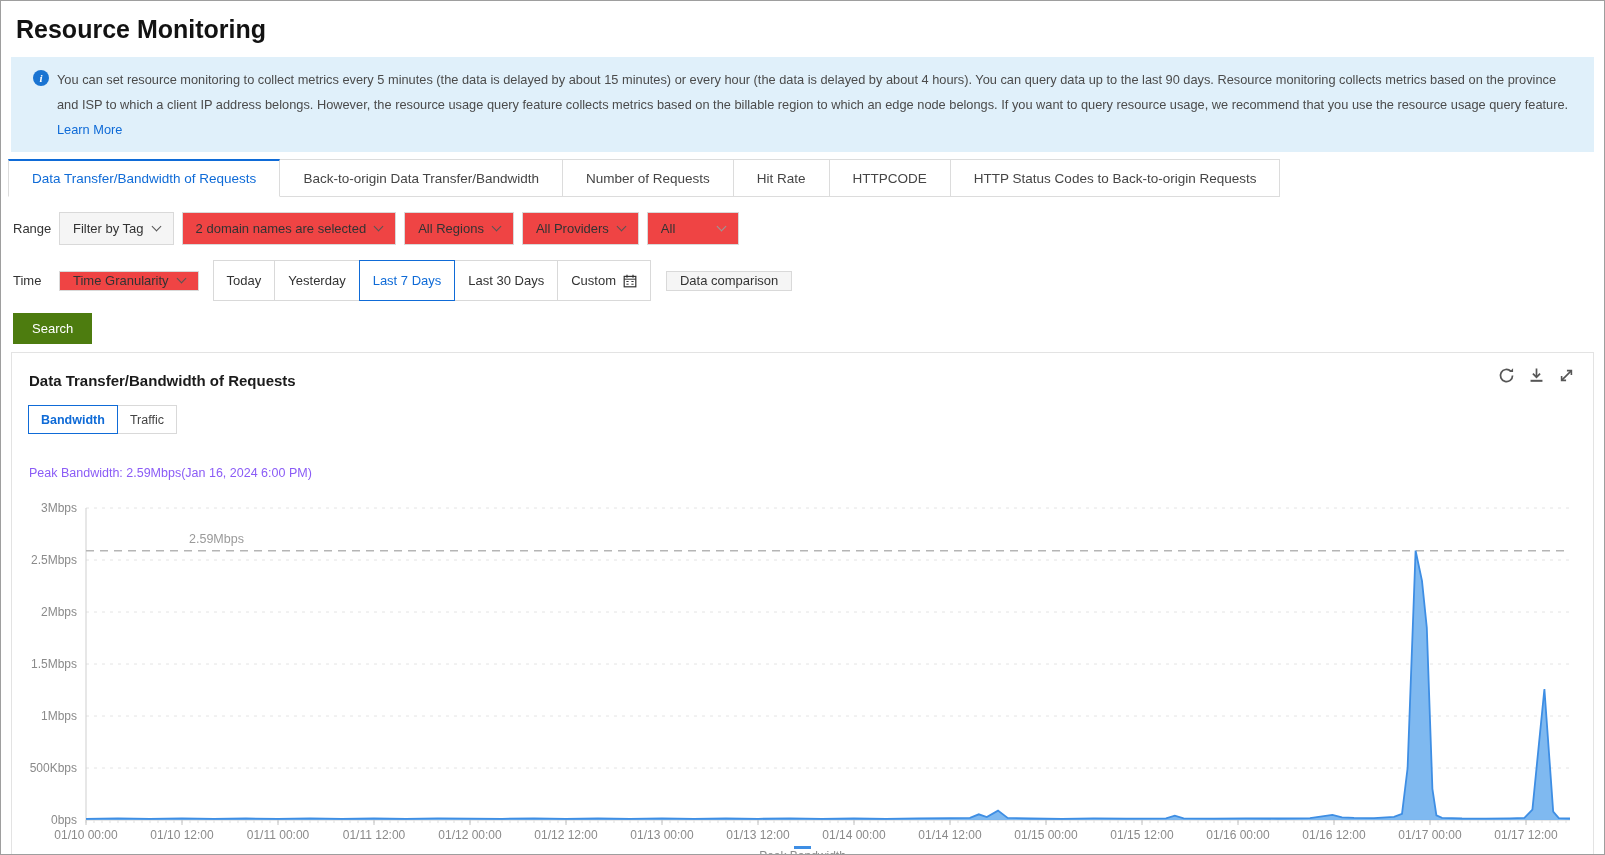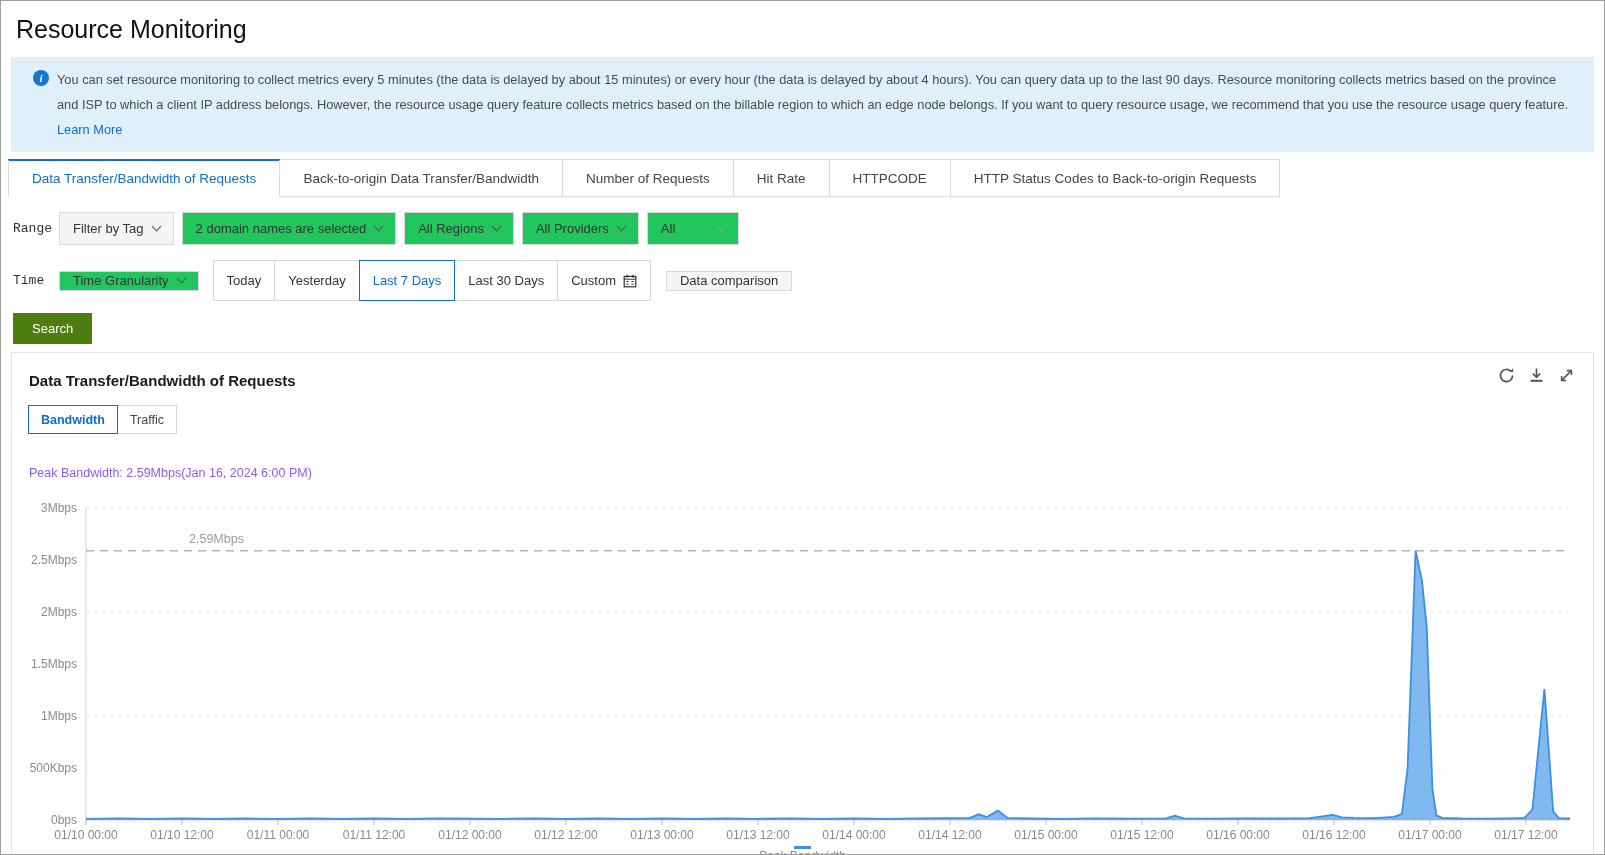--- a/index.html
+++ b/index.html
@@ -1,35 +1,35 @@
 <!DOCTYPE html>
 <html><head>
 <meta charset="utf-8">
 <style>
   * { box-sizing: border-box; margin: 0; padding: 0; }
   body { font-family: "Liberation Sans", "DejaVu Sans", sans-serif; background: #fff; }
   .page { width: 1605px; height: 855px; border: 1px solid #9e9e9e; background: #fff; overflow: hidden; position: relative; }
 
-  .page-title { font-size: 25px; font-weight: 400; color: #121212; margin: 14px 0 0 15px; }
+  .page-title { font-size: 25px; font-weight: 700; color: #121212; margin: 14px 0 0 15px; }
 
   .banner { margin: 13px 10px 0 10px; background: #e0f0fa; padding: 10px 16px 10px 46px; position: relative; min-height: 61px; }
   .info-icon { position: absolute; left: 22px; top: 13px; width: 16px; height: 16px; border-radius: 50%;
     background: #1a74d2; color: #fff; font-size: 11px; font-weight: 700; font-style: italic;
     display: flex; align-items: center; justify-content: center; font-family: "Liberation Serif", serif; }
   .banner-text { font-size: 12.8px; color: #4b4b4b; line-height: 25px; }
   .learn-more { color: #0f6bd7; text-decoration: none; cursor: pointer; }
 
   .tabs { display: flex; margin: 7px 10px 0 8px; }
   .tab { height: 38px; border: 1px solid #dcdcdc; margin-left: -1px; background: #fff; color: #454545;
     font-size: 13.5px; display: flex; align-items: center; padding: 0 23px; cursor: pointer; white-space: nowrap; }
   .tab.active { border-top: 2px solid #0f6bd7; border-bottom-color: #fff; color: #0f6bd7; position: relative; z-index: 2; }
 
   .filter-row { display: flex; align-items: center; margin: 15px 0 0 12px; }
-  .flabel { width: 46px; font-size: 13px; color: #333; flex: 0 0 46px; font-family: Liberation Mono, monospace; }
-  .ctrl { height: 33px; border: 1px solid #d9d9d9; background: #22c55e; display: inline-flex; align-items: center;
+  .flabel { width: 46px; font-size: 13px; color: #333; flex: 0 0 46px; }
+  .ctrl { height: 33px; border: 1px solid #d9d9d9; background: #ef4444; display: inline-flex; align-items: center;
     gap: 9px; padding: 0 13px; font-size: 13px; color: #333; margin-right: 8px; cursor: pointer; white-space: nowrap; }
   .ctrl.gray { background: #f5f5f5; }
   .ctrl.wide { width: 92px; justify-content: space-between; }
   .chev { width: 7px; height: 7px; border-right: 1.5px solid #555; border-bottom: 1.5px solid #555;
     transform: rotate(45deg); margin-top: -4px; flex: 0 0 7px; }
   .ctrl.wide .chev { border-color: #9a9a9a; }
 
   .time-row .ctrl { height: 20px; }
   .seg-group { display: flex; margin-left: 7px; }
   .seg { height: 41px; border: 1px solid #d9d9d9; margin-left: -1px; background: #fff; color: #333;

